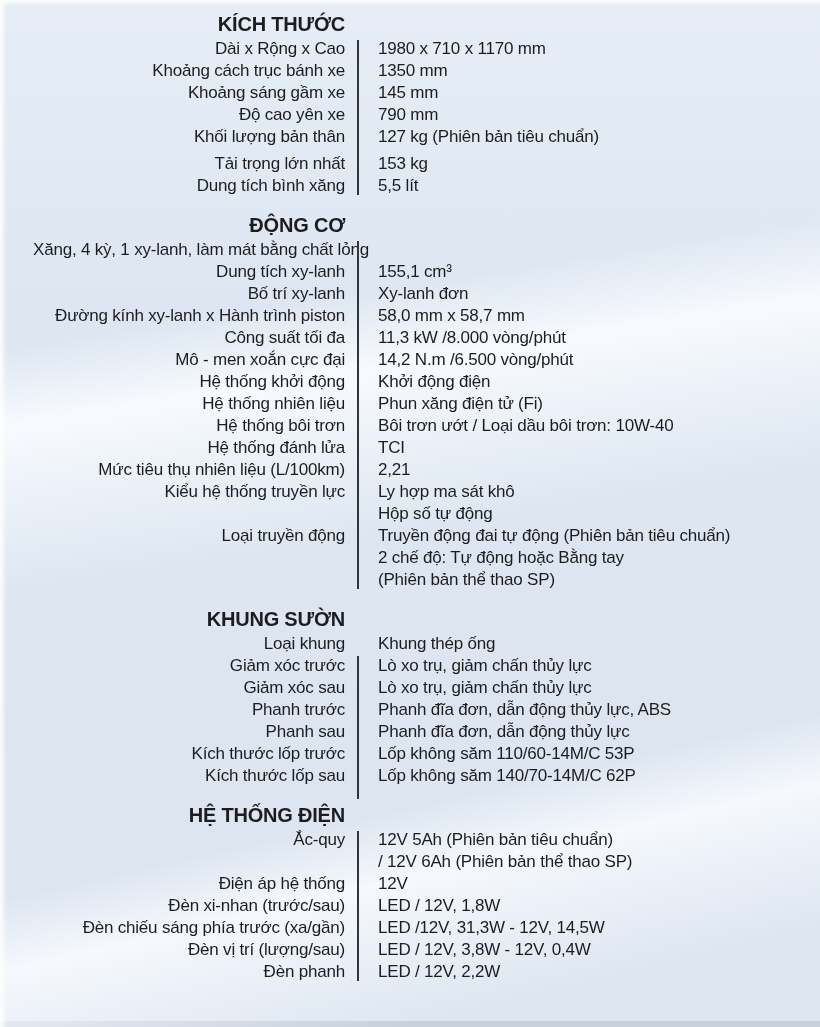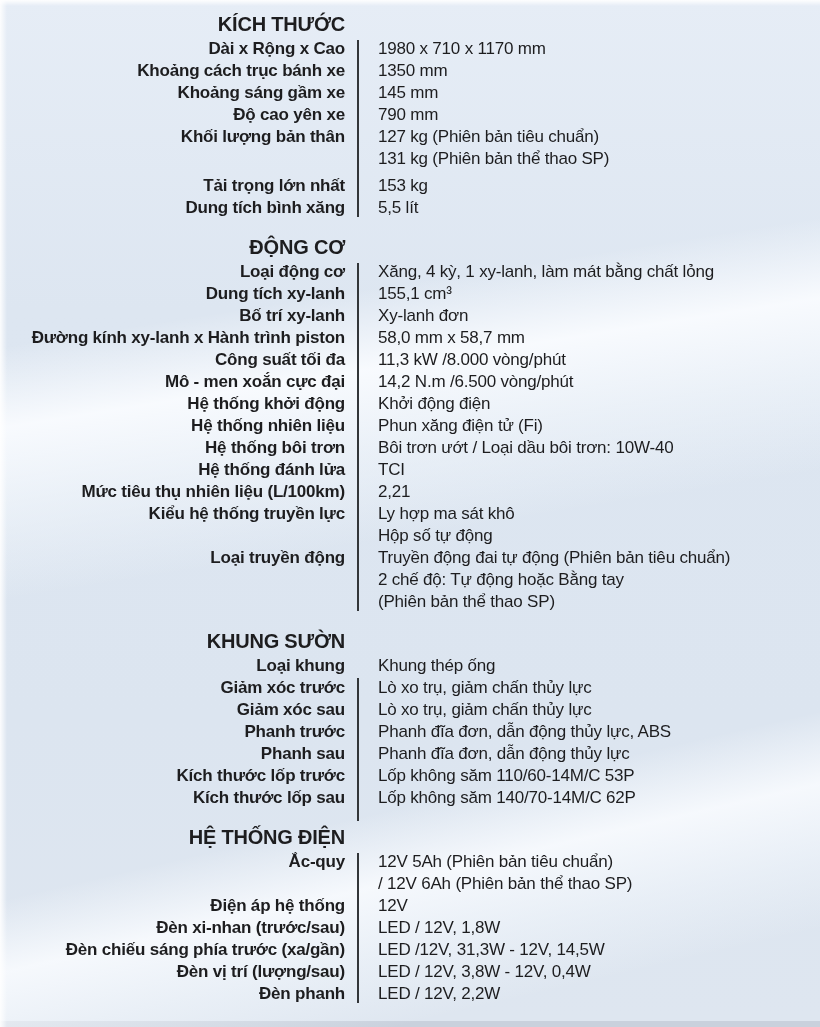--- a/index.html
+++ b/index.html
@@ -42,21 +42,21 @@
     display:flex;
     line-height:22px;
     min-height:22px;
     font-size:17px;
     white-space:nowrap;
   }
   .row.gap-before{margin-top:5px;}
   .label{
     flex:0 0 345px;
     text-align:right;
-    font-weight:700;
+    font-weight:400;
   }
   .value{
     margin-left:33px;
     font-weight:400;
   }
 </style>
 </head>
 <body>
 
 <div class="page" id="spec-root">
@@ -77,40 +77,35 @@
           <div class="value">145 mm</div>
         </div>
         <div class="row">
           <div class="label">Độ cao yên xe</div>
           <div class="value">790 mm</div>
         </div>
         <div class="row">
           <div class="label">Khối lượng bản thân</div>
           <div class="value">127 kg (Phiên bản tiêu chuẩn)</div>
         </div>
-        <div class="row">
-          <div class="label"></div>
-          <div class="value">131 kg (Phiên bản thể thao SP)</div>
-        </div>
         <div class="row gap-before">
           <div class="label">Tải trọng lớn nhất</div>
           <div class="value">153 kg</div>
         </div>
         <div class="row">
           <div class="label">Dung tích bình xăng</div>
           <div class="value">5,5 lít</div>
         </div>
       </div>
     </section>
     <section class="spec-section">
       <div class="section-title">ĐỘNG CƠ</div>
       <div class="rows">
         <div class="vline"></div>
         <div class="row">
-          <div class="label">Loại động cơ</div>
           <div class="value">Xăng, 4 kỳ, 1 xy-lanh, làm mát bằng chất lỏng</div>
         </div>
         <div class="row">
           <div class="label">Dung tích xy-lanh</div>
           <div class="value">155,1 cm³</div>
         </div>
         <div class="row">
           <div class="label">Bố trí xy-lanh</div>
           <div class="value">Xy-lanh đơn</div>
         </div>

